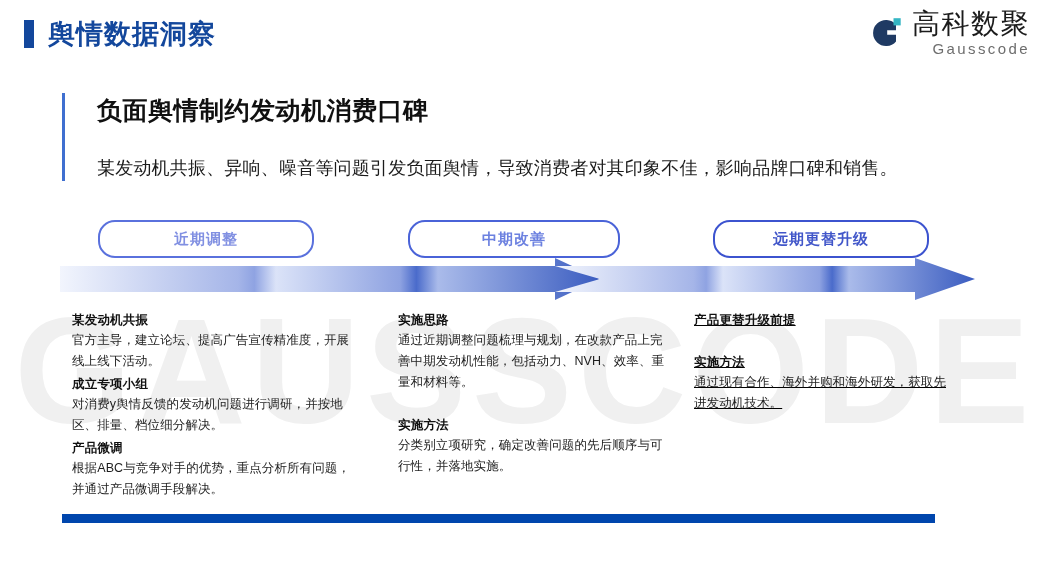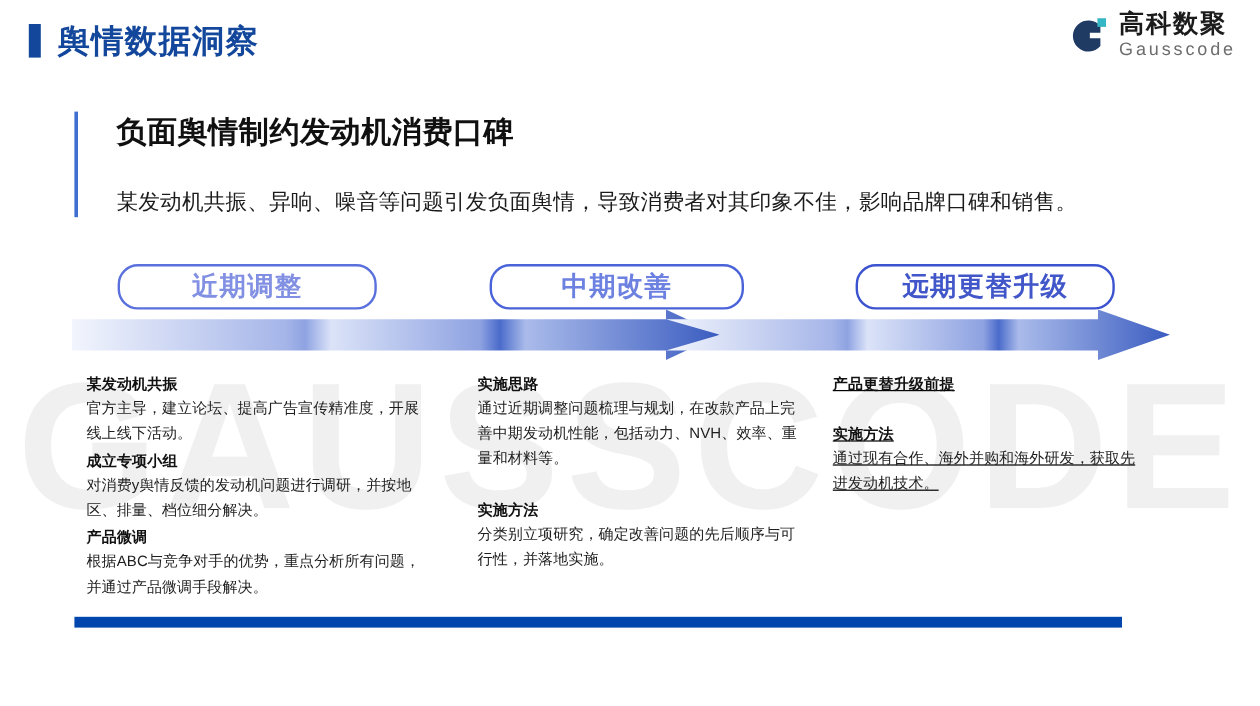--- a/index.html
+++ b/index.html
@@ -33,20 +33,21 @@
     white-space: nowrap;
   }
 
   
   .header {
     position: absolute;
     left: 0; top: 0;
     width: 1050px;
     height: 70px;
     z-index: 3;
+    text-align: right;
   }
   .header-bullet {
     position: absolute;
     left: 24px;
     top: 20px;
     width: 10px;
     height: 28px;
     background: #13479c;
   }
   .header-title {
@@ -72,22 +73,22 @@
     height: 36px;
     position: relative;
   }
   .logo-text {
     display: flex;
     flex-direction: column;
     justify-content: center;
     line-height: 1;
   }
   .logo-cn {
-    font-size: 21px;
-    font-weight: 700;
+    font-size: 28px;
+    font-weight: 400;
     color: #1b1b1b;
     letter-spacing: 1.5px;
   }
   .logo-en {
     font-size: 15px;
     color: #6d6d6d;
     letter-spacing: 2.4px;
     margin-top: 3px;
   }
 
@@ -127,21 +128,21 @@
   }
   .pill {
     position: absolute;
     height: 34px;
     border-radius: 17px;
     border: 2px solid #4a63d8;
     background: #ffffff;
     display: flex;
     align-items: center;
     justify-content: center;
-    font-size: 22px;
+    font-size: 15px;
     font-weight: 700;
     letter-spacing: 1px;
   }
   .pill-1 { left: 98px;  width: 212px; color: #8190e2; border-color: #5a71dd; }
   .pill-2 { left: 408px; width: 208px; color: #6c81e0; border-color: #4a63d8; }
   .pill-3 { left: 713px; width: 212px; color: #4156c9; border-color: #3c53cf; }
 
   
   .arrow-band {
     position: absolute;

